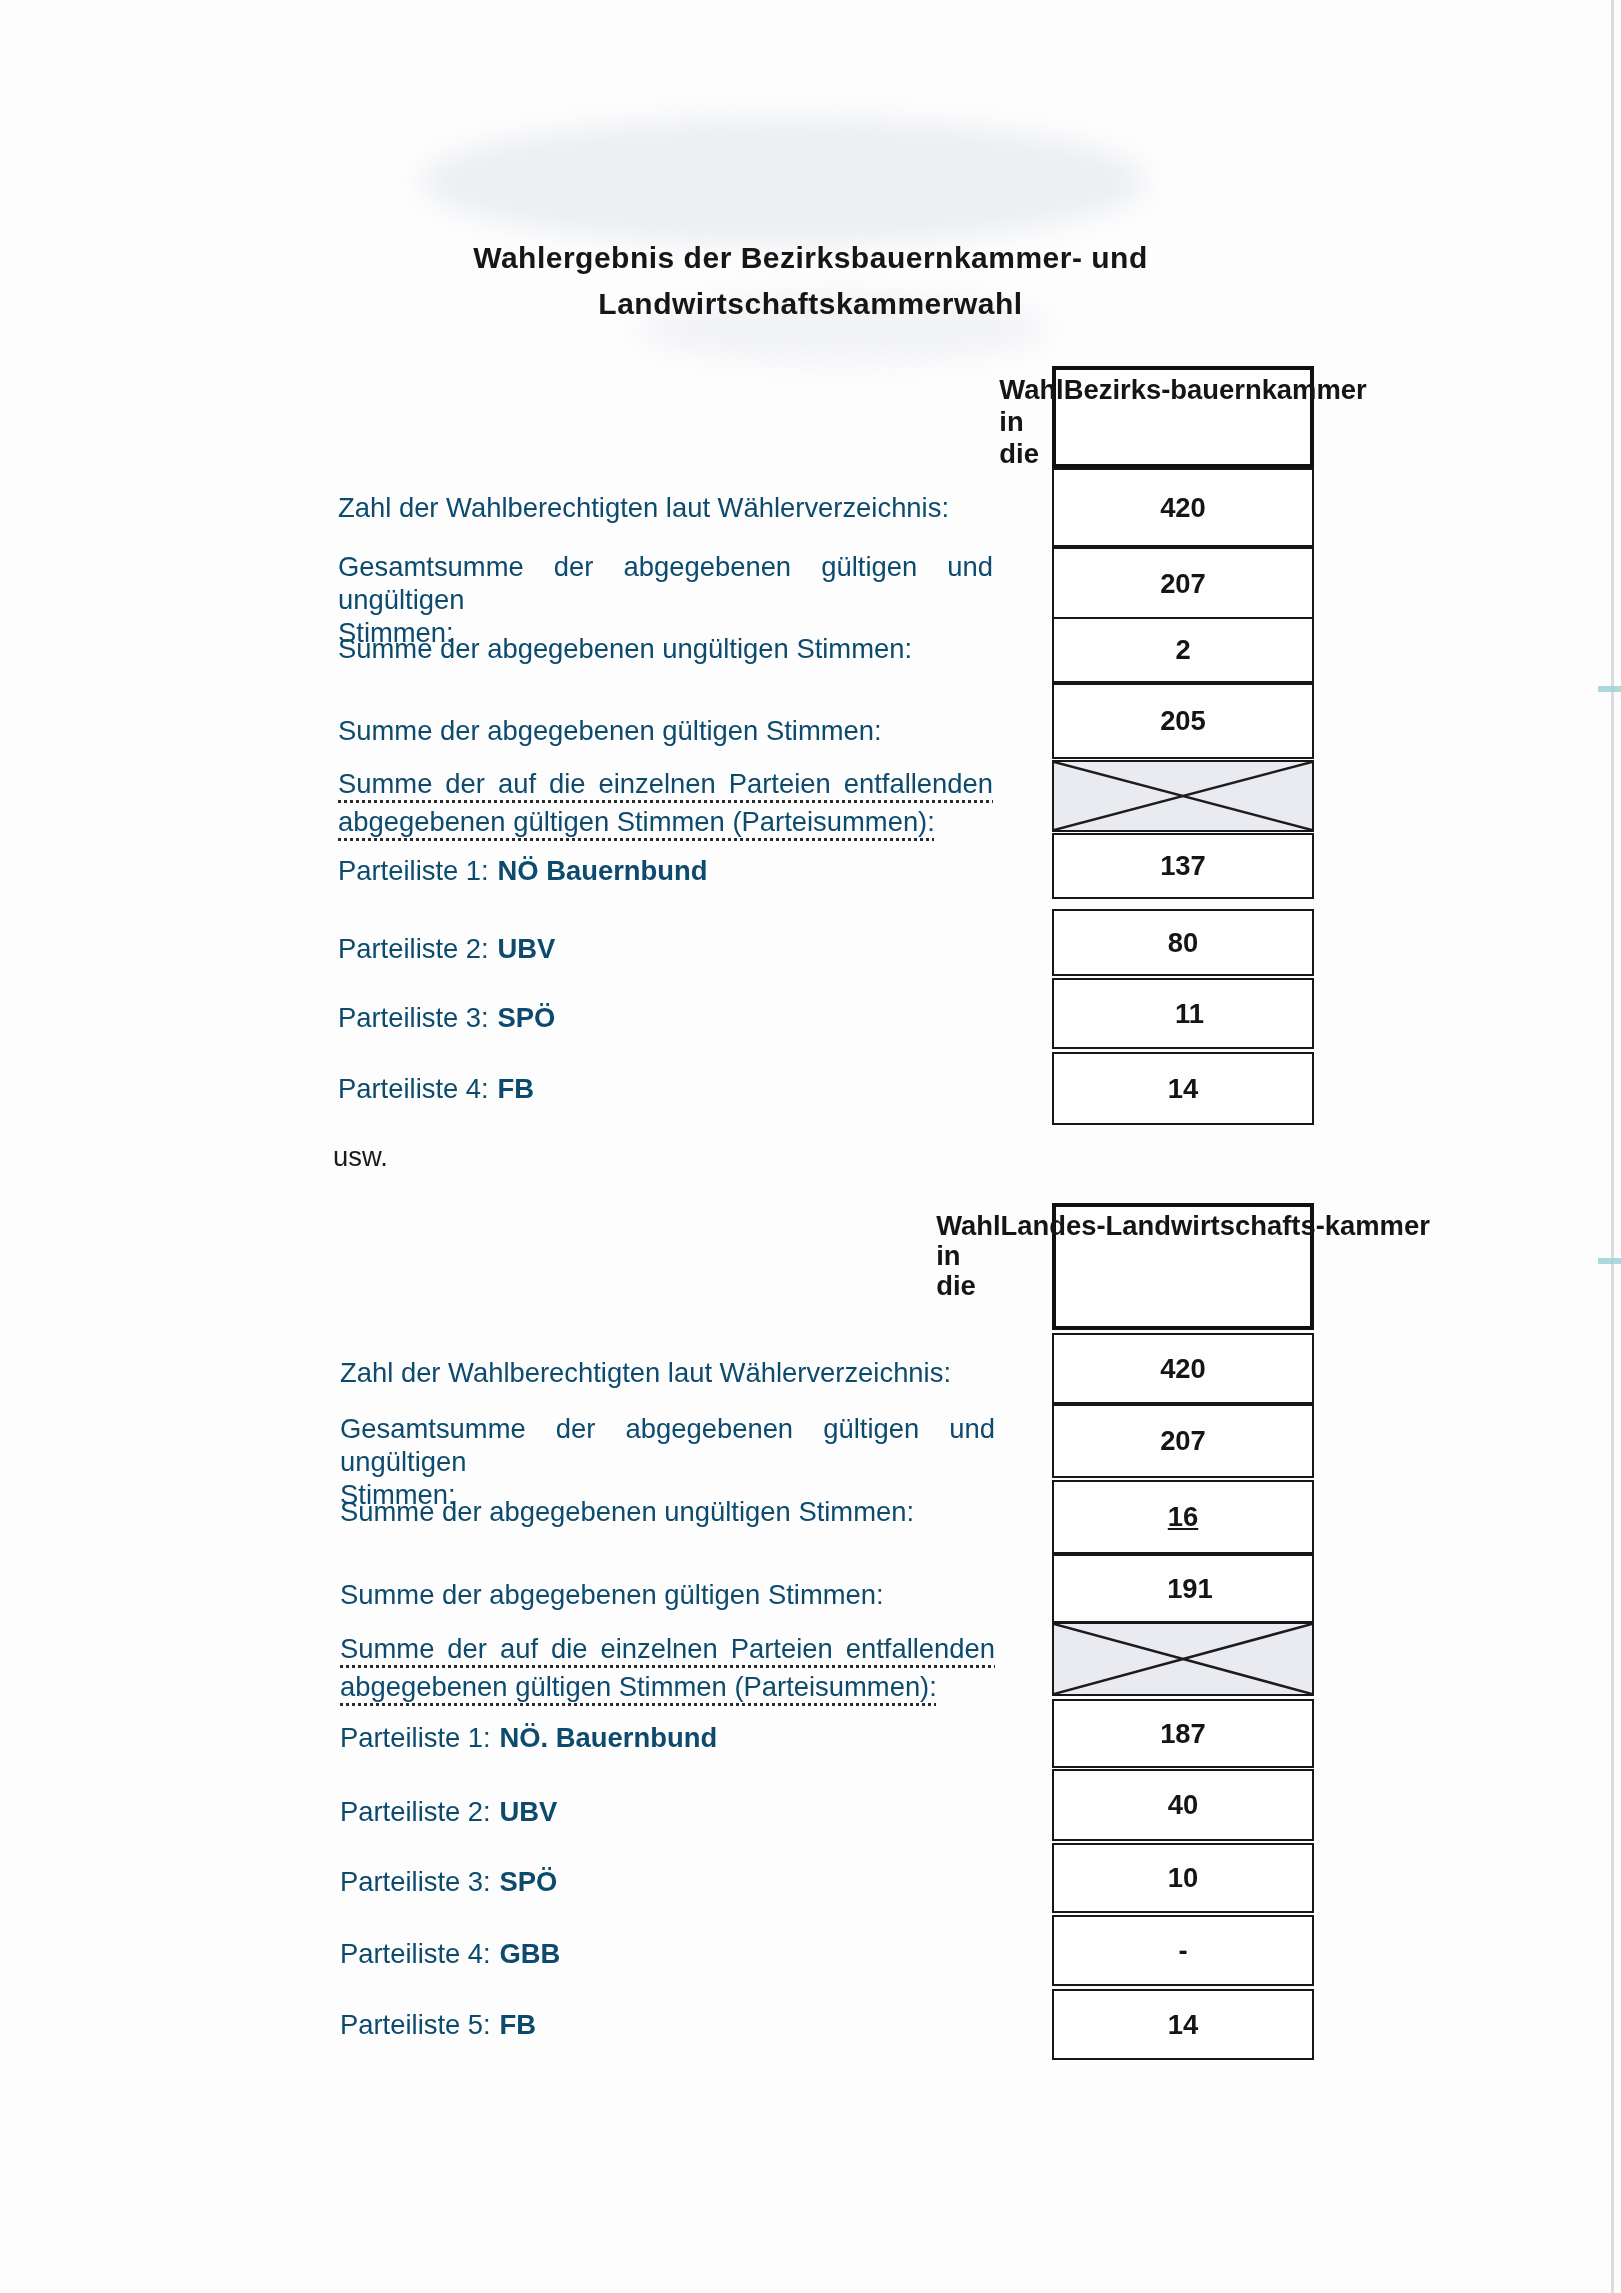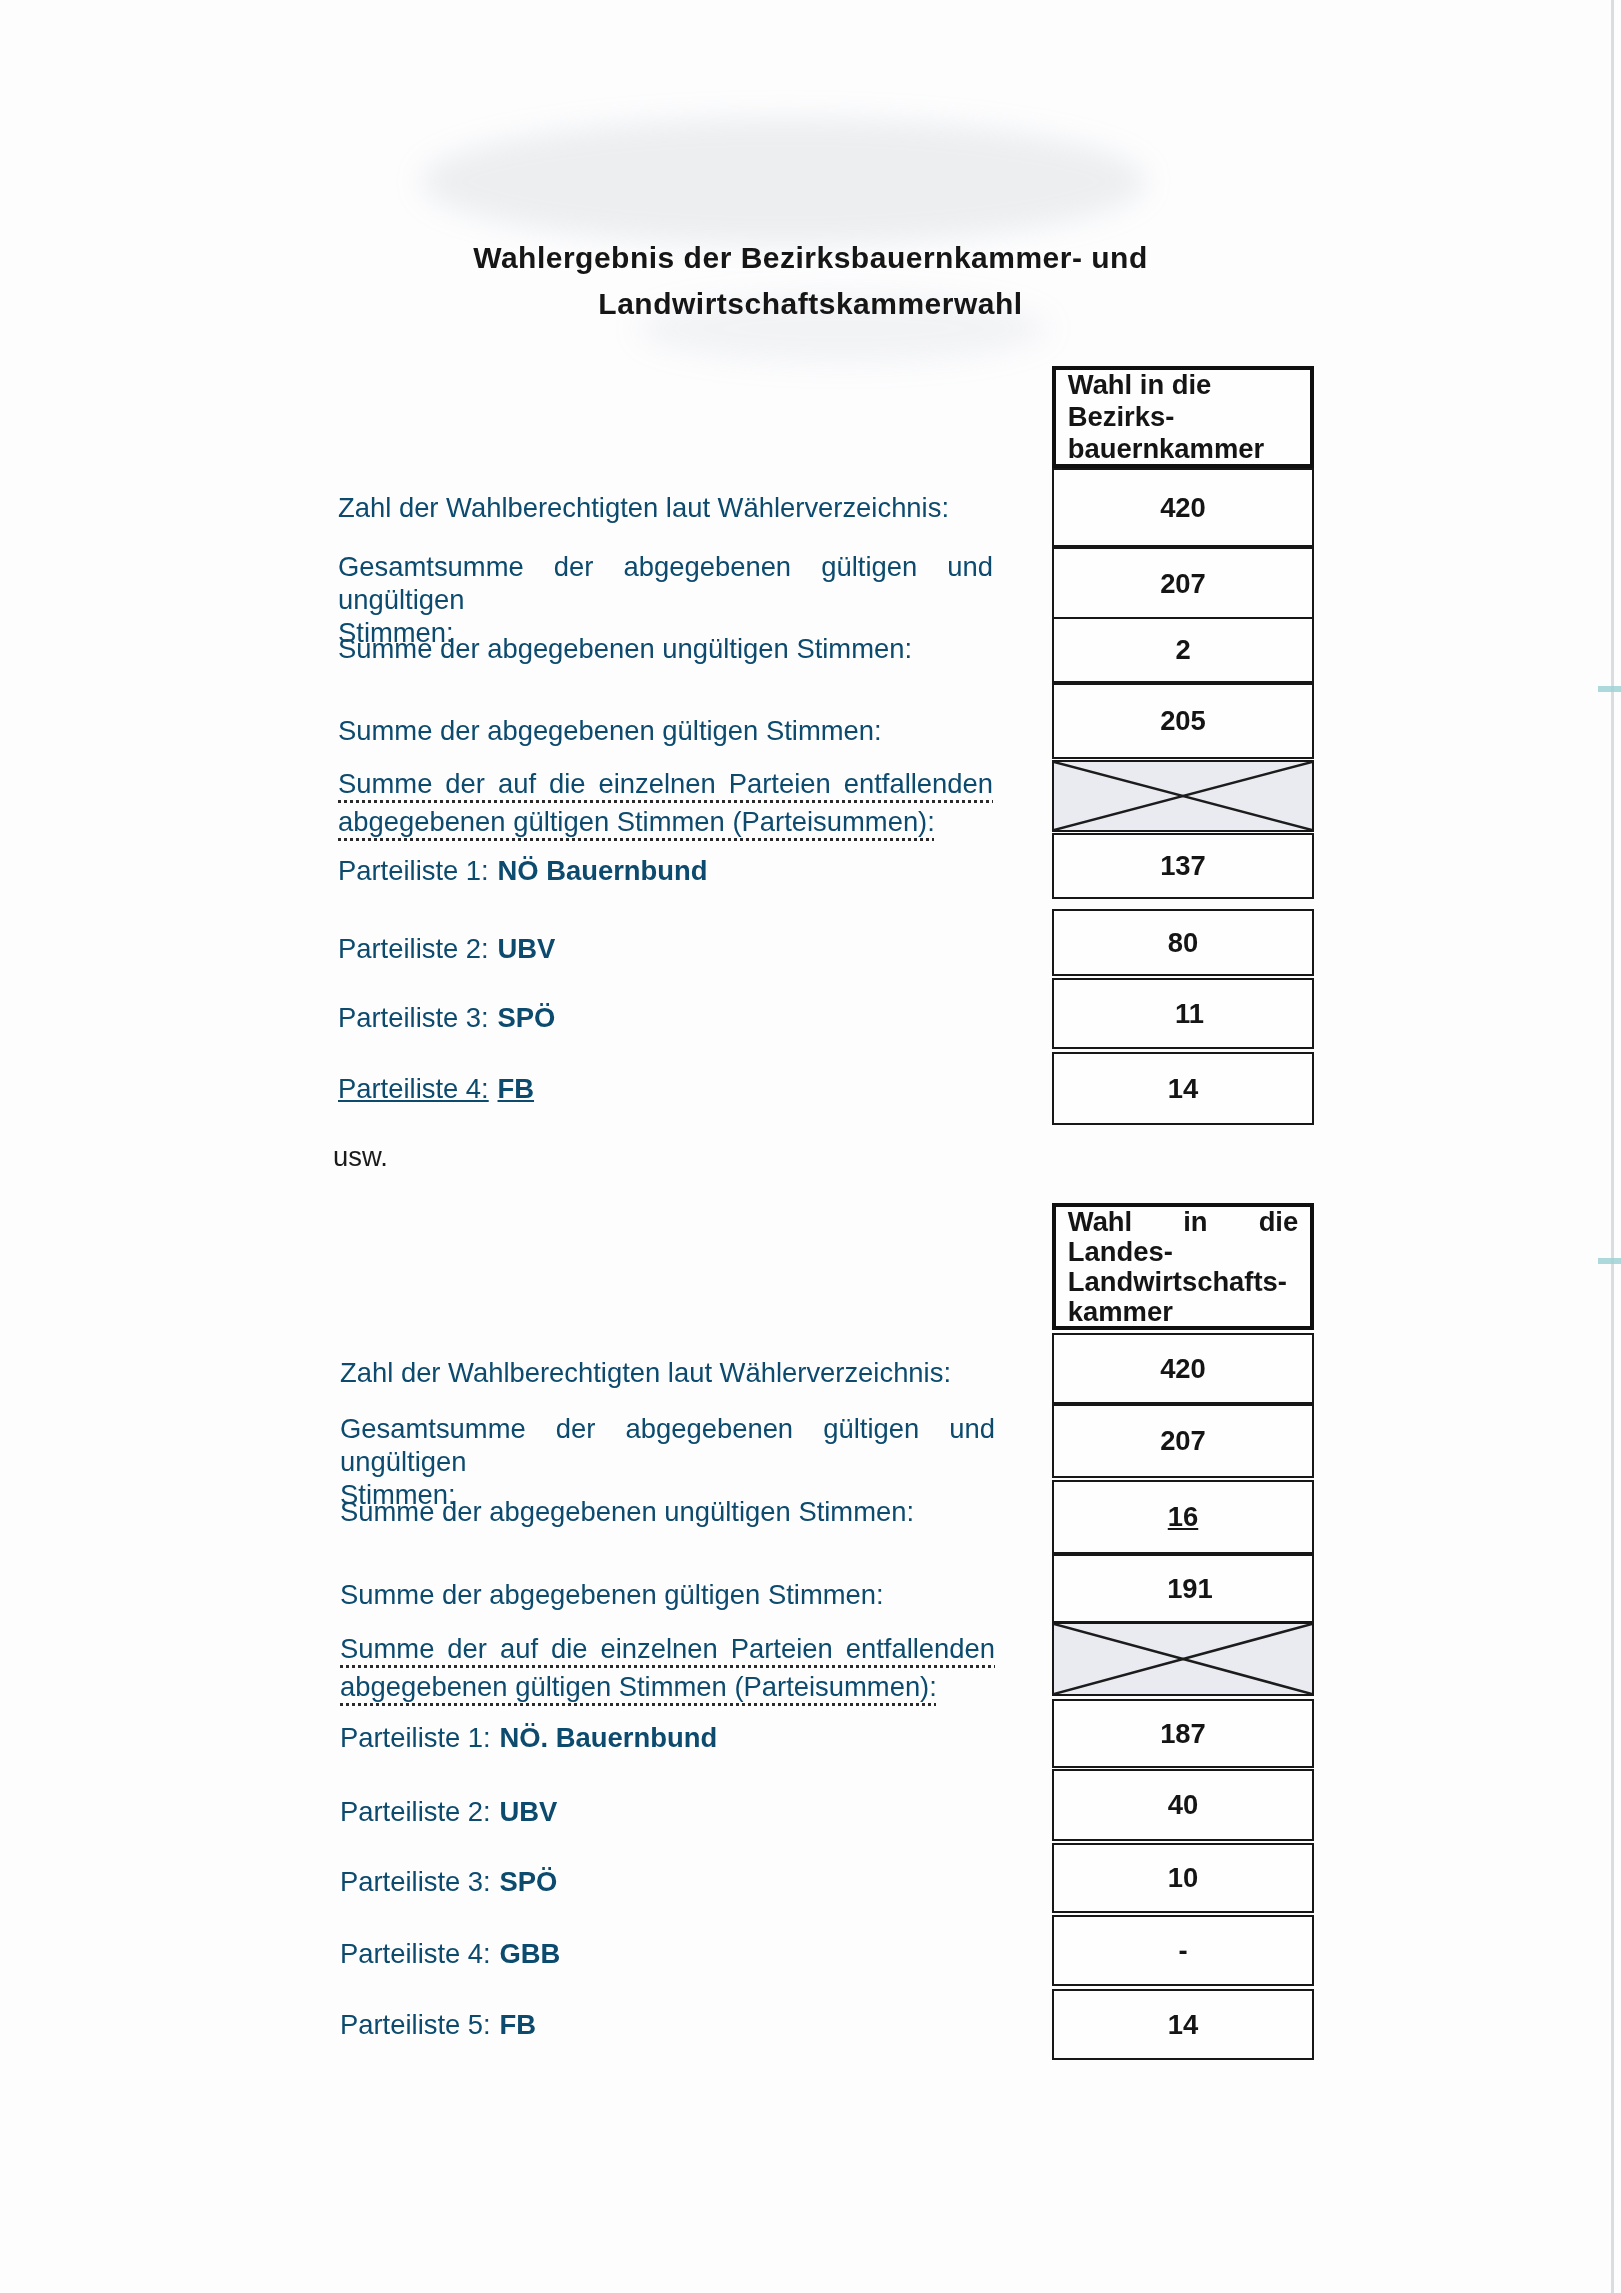--- a/index.html
+++ b/index.html
@@ -39,21 +39,21 @@
   .party{font-weight:bold;margin-left:8.8px;}
 
   .cell{
     position:absolute;left:1052px;width:262px;
     box-sizing:border-box;border:2.9px solid #171717;background:#fefefe;
     display:flex;align-items:center;justify-content:center;
     font-weight:bold;font-size:27.4px;color:#151515;
   }
   .cell.hdr{
     border-width:4.9px;border-color:#101010;
-    flex-direction:column;align-items:flex-start;justify-content:center;
+    flex-direction:row;align-items:flex-start;justify-content:center;
     padding:3.9px 11.8px;line-height:32px;font-size:27.4px;
   }
   .cell.hdr .hline{width:100%;}
   .cell.hdr .hline.jline{text-align:justify;text-align-last:justify;}
   .cell.crossed{background:#eaebf1;padding:0;}
   .cell.crossed svg{position:absolute;left:0;top:0;width:100%;height:100%;display:block;}
 
   .note{position:absolute;left:333px;font-size:27.4px;color:#1b1b1b;}
 </style>
 </head>
@@ -112,21 +112,21 @@
   <div class="lbl" style="top:932px;">
     <span>Parteiliste 2:</span><span class="party">UBV</span>
   </div>
   <div class="cell" style="top:909px;height:67px;">80</div>
 
   <div class="lbl" style="top:1001px;">
     <span>Parteiliste 3:</span><span class="party">SPÖ</span>
   </div>
   <div class="cell" style="top:978px;height:71px;padding-left:13px;">11</div>
 
-  <div class="lbl" style="top:1072px;text-decoration:underline;">
+  <div class="lbl" style="top:1072px;">
     <span>Parteiliste 4:</span><span class="party">FB</span>
   </div>
   <div class="cell" style="top:1052px;height:73px;">14</div>
 
   <div class="note" style="top:1141px;">usw.</div>
 
   <div class="cell hdr" style="top:1203px;height:127px;line-height:30px;">
     <div class="hline jline">Wahl in die</div>
     <div class="hline">Landes-</div>
     <div class="hline">Landwirtschafts-</div>

